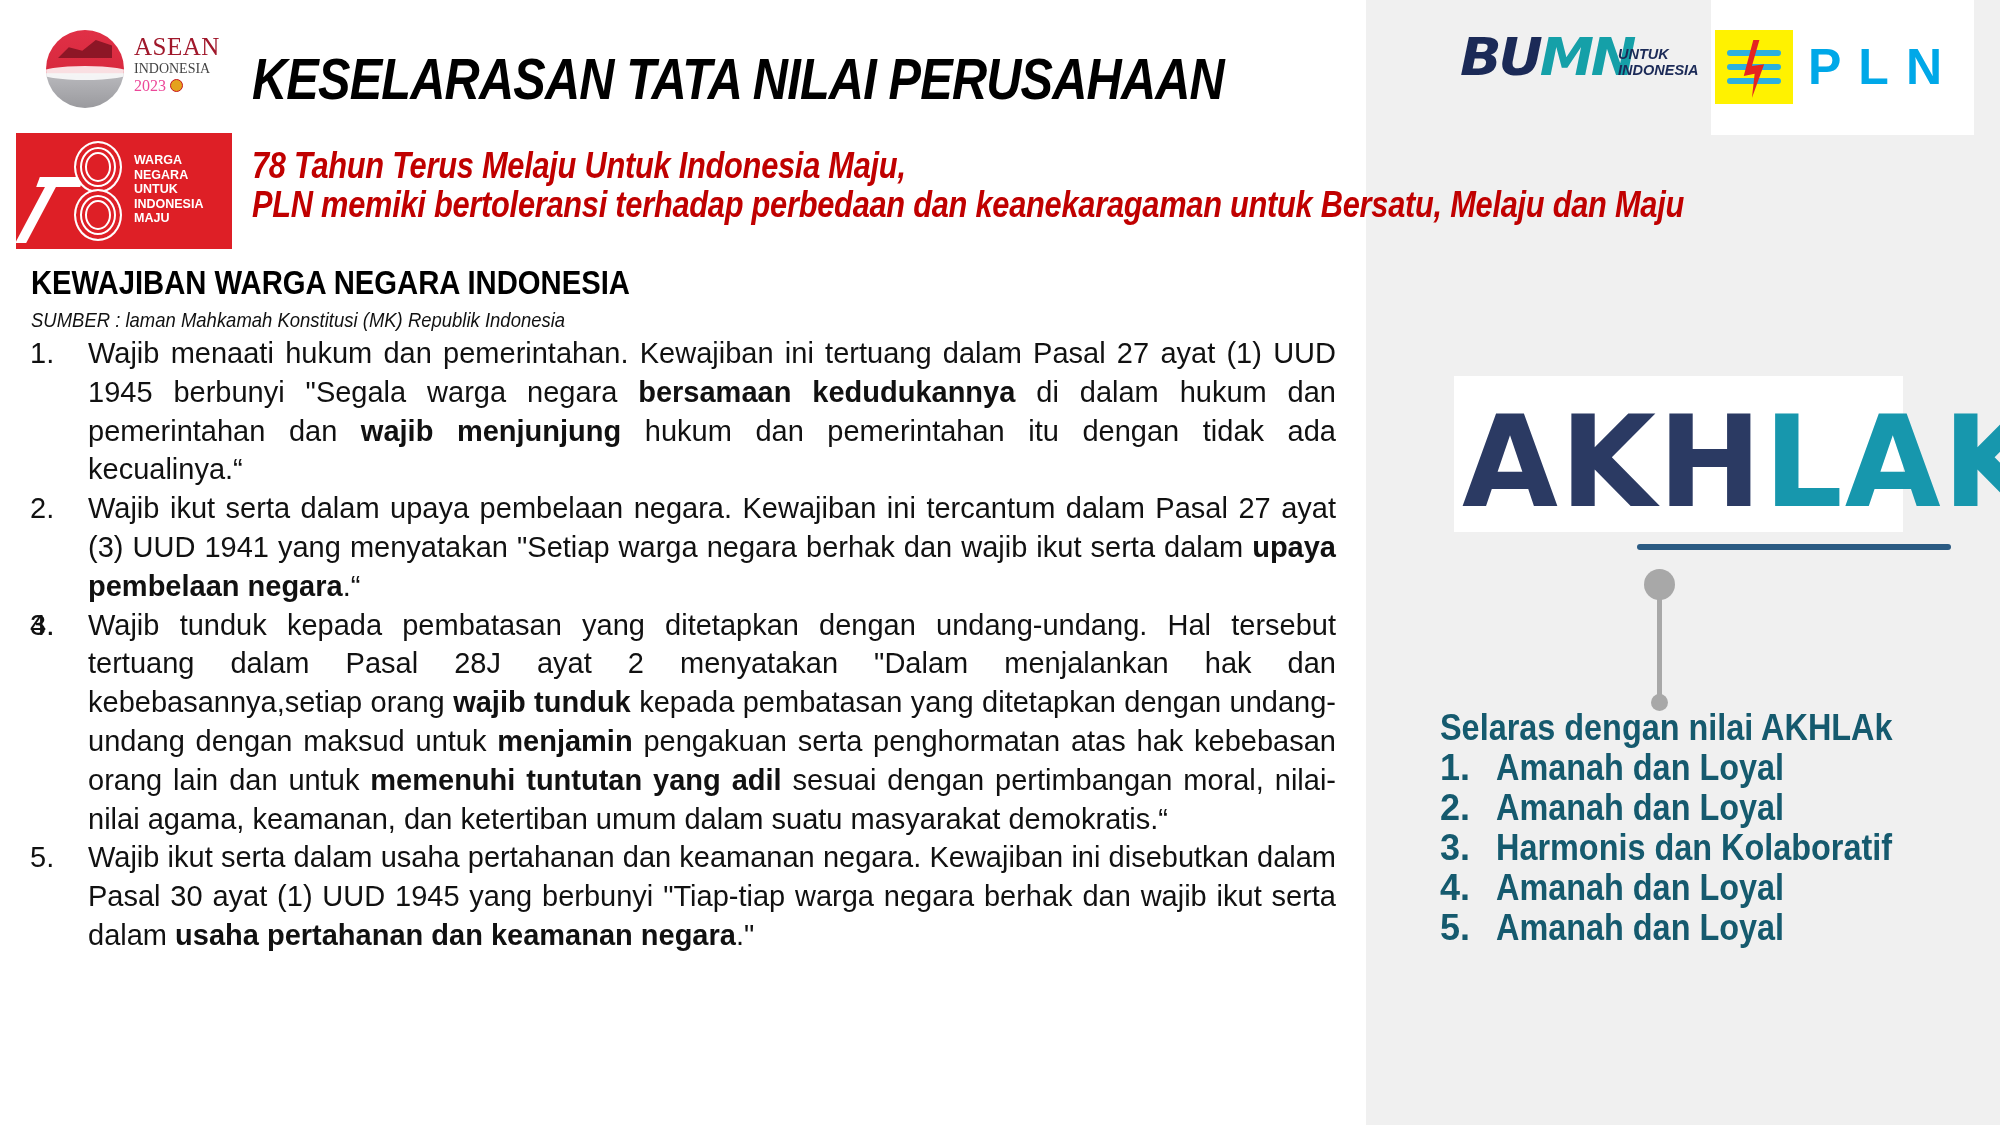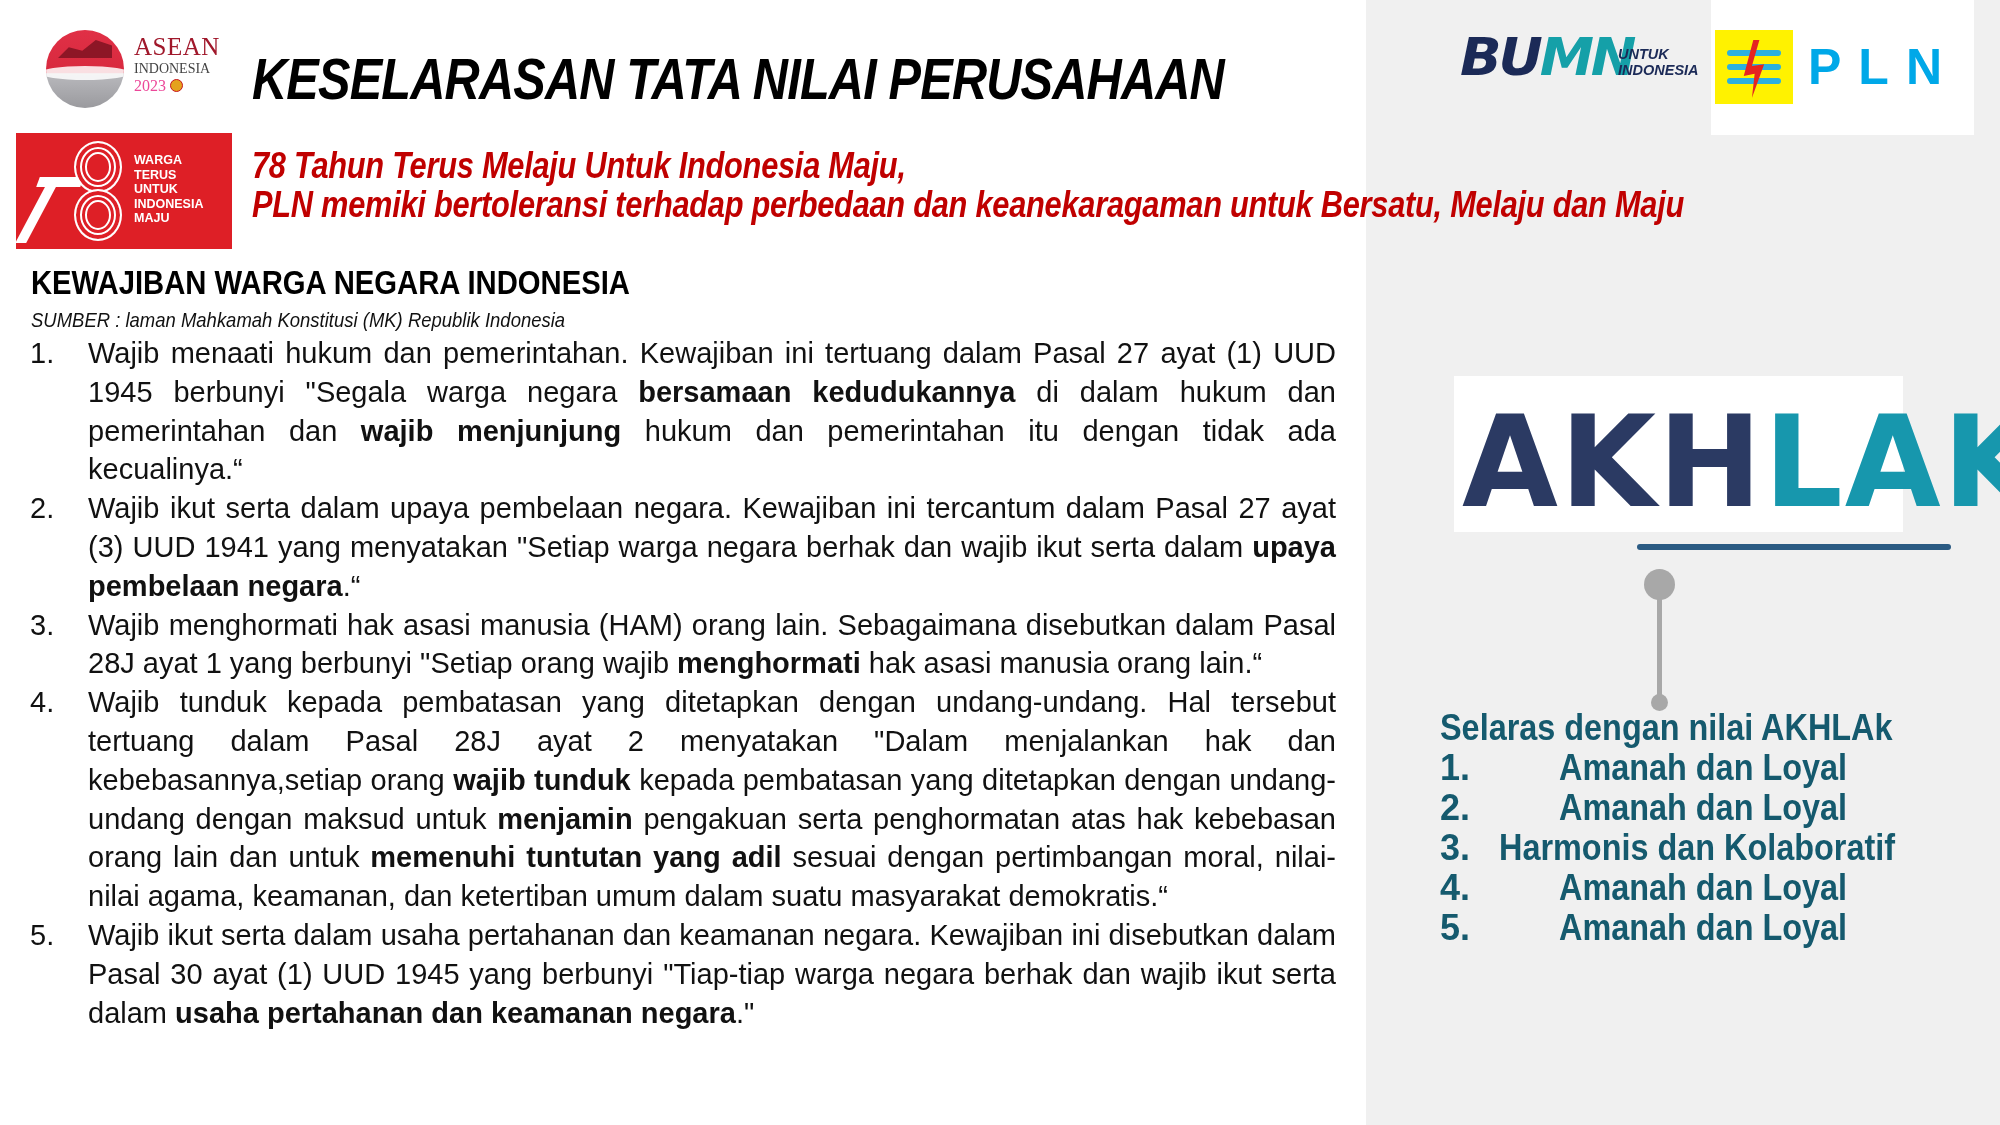--- a/index.html
+++ b/index.html
@@ -58,21 +58,21 @@
   
   .akhlak-logo { position:absolute; left:1454px; top:376px; width:449px; height:156px; background:#ffffff; }
   .akhlak-word { position:absolute; left:8px; top:28px; font-family:"DejaVu Sans", sans-serif; font-weight:bold; font-size:124px; line-height:114px; letter-spacing:2px; transform:scaleX(1.0) scaleY(1.02); transform-origin:left top; white-space:nowrap; }
   .akhlak-word .dark { color:#2b3a63; }
   .akhlak-word .light { color:#1797ad; }
   .akhlak-underline { position:absolute; left:1637px; top:544px; width:314px; height:6px; border-radius:3px; background:#2b5b83; }
   .connector-dot { position:absolute; left:1644px; top:569px; width:31px; height:31px; border-radius:50%; background:#a8a8a8; }
   .connector-line { position:absolute; left:1657px; top:590px; width:5px; height:112px; background:#a8a8a8; }
   .connector-end { position:absolute; left:1651px; top:694px; width:17px; height:17px; border-radius:50%; background:#a8a8a8; }
 
-  .values-block { position:absolute; left:1440px; top:708px; color:#155a6e; font-family:"Liberation Sans", sans-serif; font-weight:bold;text-align:center; }
+  .values-block { position:absolute; left:1440px; top:708px; color:#155a6e; font-family:"Liberation Sans", sans-serif; font-weight:bold; }
   .values-heading { font-size:36px; line-height:40px; white-space:nowrap; transform:scaleX(0.9); transform-origin:left top; }
   .values-list { margin:0; padding:0; list-style:none; }
   .value-item { position:relative; font-size:36px; line-height:40px; padding-left:56px; white-space:nowrap; }
   .value-item .vnum { position:absolute; left:0; top:0; }
   .value-item .vlabel { display:inline-block; transform:scaleX(0.9); transform-origin:left top; }
 </style>
 </head>
 <body>
 
 <div class="right-panel"></div>
@@ -95,21 +95,21 @@
   <div class="hut-seven">
       <div class="bar"></div>
       <div class="leg"></div>
     </div>
   <div class="hut-eight">
       <div class="ring r1"></div>
       <div class="ring r2"></div>
     </div>
   <div class="hut-text">
     <div>WARGA</div>
-    <div>TERUS</div>
+    <div>NEGARA</div>
     <div>UNTUK</div>
     <div>INDONESIA</div>
     <div>MAJU</div>
   </div>
 </div>
 
 <div class="tagline">
   <div>78 Tahun Terus Melaju Untuk Indonesia Maju,</div>
   <div>PLN memiki bertoleransi terhadap perbedaan dan keanekaragaman untuk Bersatu, Melaju dan Maju</div>
 </div>
@@ -131,21 +131,21 @@
   </div>
   <div class="pln-text">PLN</div>
 </div>
 
 <div class="section-title">KEWAJIBAN WARGA NEGARA INDONESIA</div>
 <div class="source-line">SUMBER : laman Mahkamah Konstitusi (MK) Republik Indonesia</div>
 
 <ol class="duty-list">
   <li class="duty-item"><span class="duty-num">1.</span><span class="duty-text"><span>Wajib menaati hukum dan pemerintahan. Kewajiban ini tertuang dalam Pasal 27 ayat (1) UUD 1945 berbunyi "Segala warga negara </span><b>bersamaan kedudukannya</b><span> di dalam hukum dan pemerintahan dan </span><b>wajib menjunjung</b><span> hukum dan pemerintahan itu dengan tidak ada kecualinya.“</span></span></li>
   <li class="duty-item"><span class="duty-num">2.</span><span class="duty-text"><span>Wajib ikut serta dalam upaya pembelaan negara. Kewajiban ini tercantum dalam Pasal 27 ayat (3) UUD 1941 yang menyatakan "Setiap warga negara berhak dan wajib ikut serta dalam </span><b>upaya pembelaan negara</b><span>.“</span></span></li>
-  <li class="duty-item"><span class="duty-num">3.</span><span class="duty-text"><span>Wajib menghormati hak asasi manusia (HAM) orang lain. Sebagaimana disebutkan dalam Pasal 28J ayat 1 yang berbunyi "Setiap orang wajib </span><b>menghormati</b><span> hak asasi manusia orang lain.“</span></span></li>
+  <li class="duty-item"><span class="duty-num">3.</span></li>
   <li class="duty-item"><span class="duty-num">4.</span><span class="duty-text"><span>Wajib tunduk kepada pembatasan yang ditetapkan dengan undang-undang. Hal tersebut tertuang dalam Pasal 28J ayat 2 menyatakan "Dalam menjalankan hak dan kebebasannya,setiap orang </span><b>wajib tunduk</b><span> kepada pembatasan yang ditetapkan dengan undang-undang dengan maksud untuk </span><b>menjamin</b><span> pengakuan serta penghormatan atas hak kebebasan orang lain dan untuk </span><b>memenuhi tuntutan yang adil</b><span> sesuai dengan pertimbangan moral, nilai-nilai agama, keamanan, dan ketertiban umum dalam suatu masyarakat demokratis.“</span></span></li>
   <li class="duty-item"><span class="duty-num">5.</span><span class="duty-text"><span>Wajib ikut serta dalam usaha pertahanan dan keamanan negara. Kewajiban ini disebutkan dalam Pasal 30 ayat (1) UUD 1945 yang berbunyi "Tiap-tiap warga negara berhak dan wajib ikut serta dalam </span><b>usaha pertahanan dan keamanan negara</b><span>."</span></span></li>
 </ol>
 
 <div class="akhlak-logo">
   <div class="akhlak-word"><span class="dark">AKH</span><span class="light">LAK</span></div>
 </div>
 <div class="akhlak-underline"></div>
 <div class="connector-line"></div>
 <div class="connector-dot"></div>

